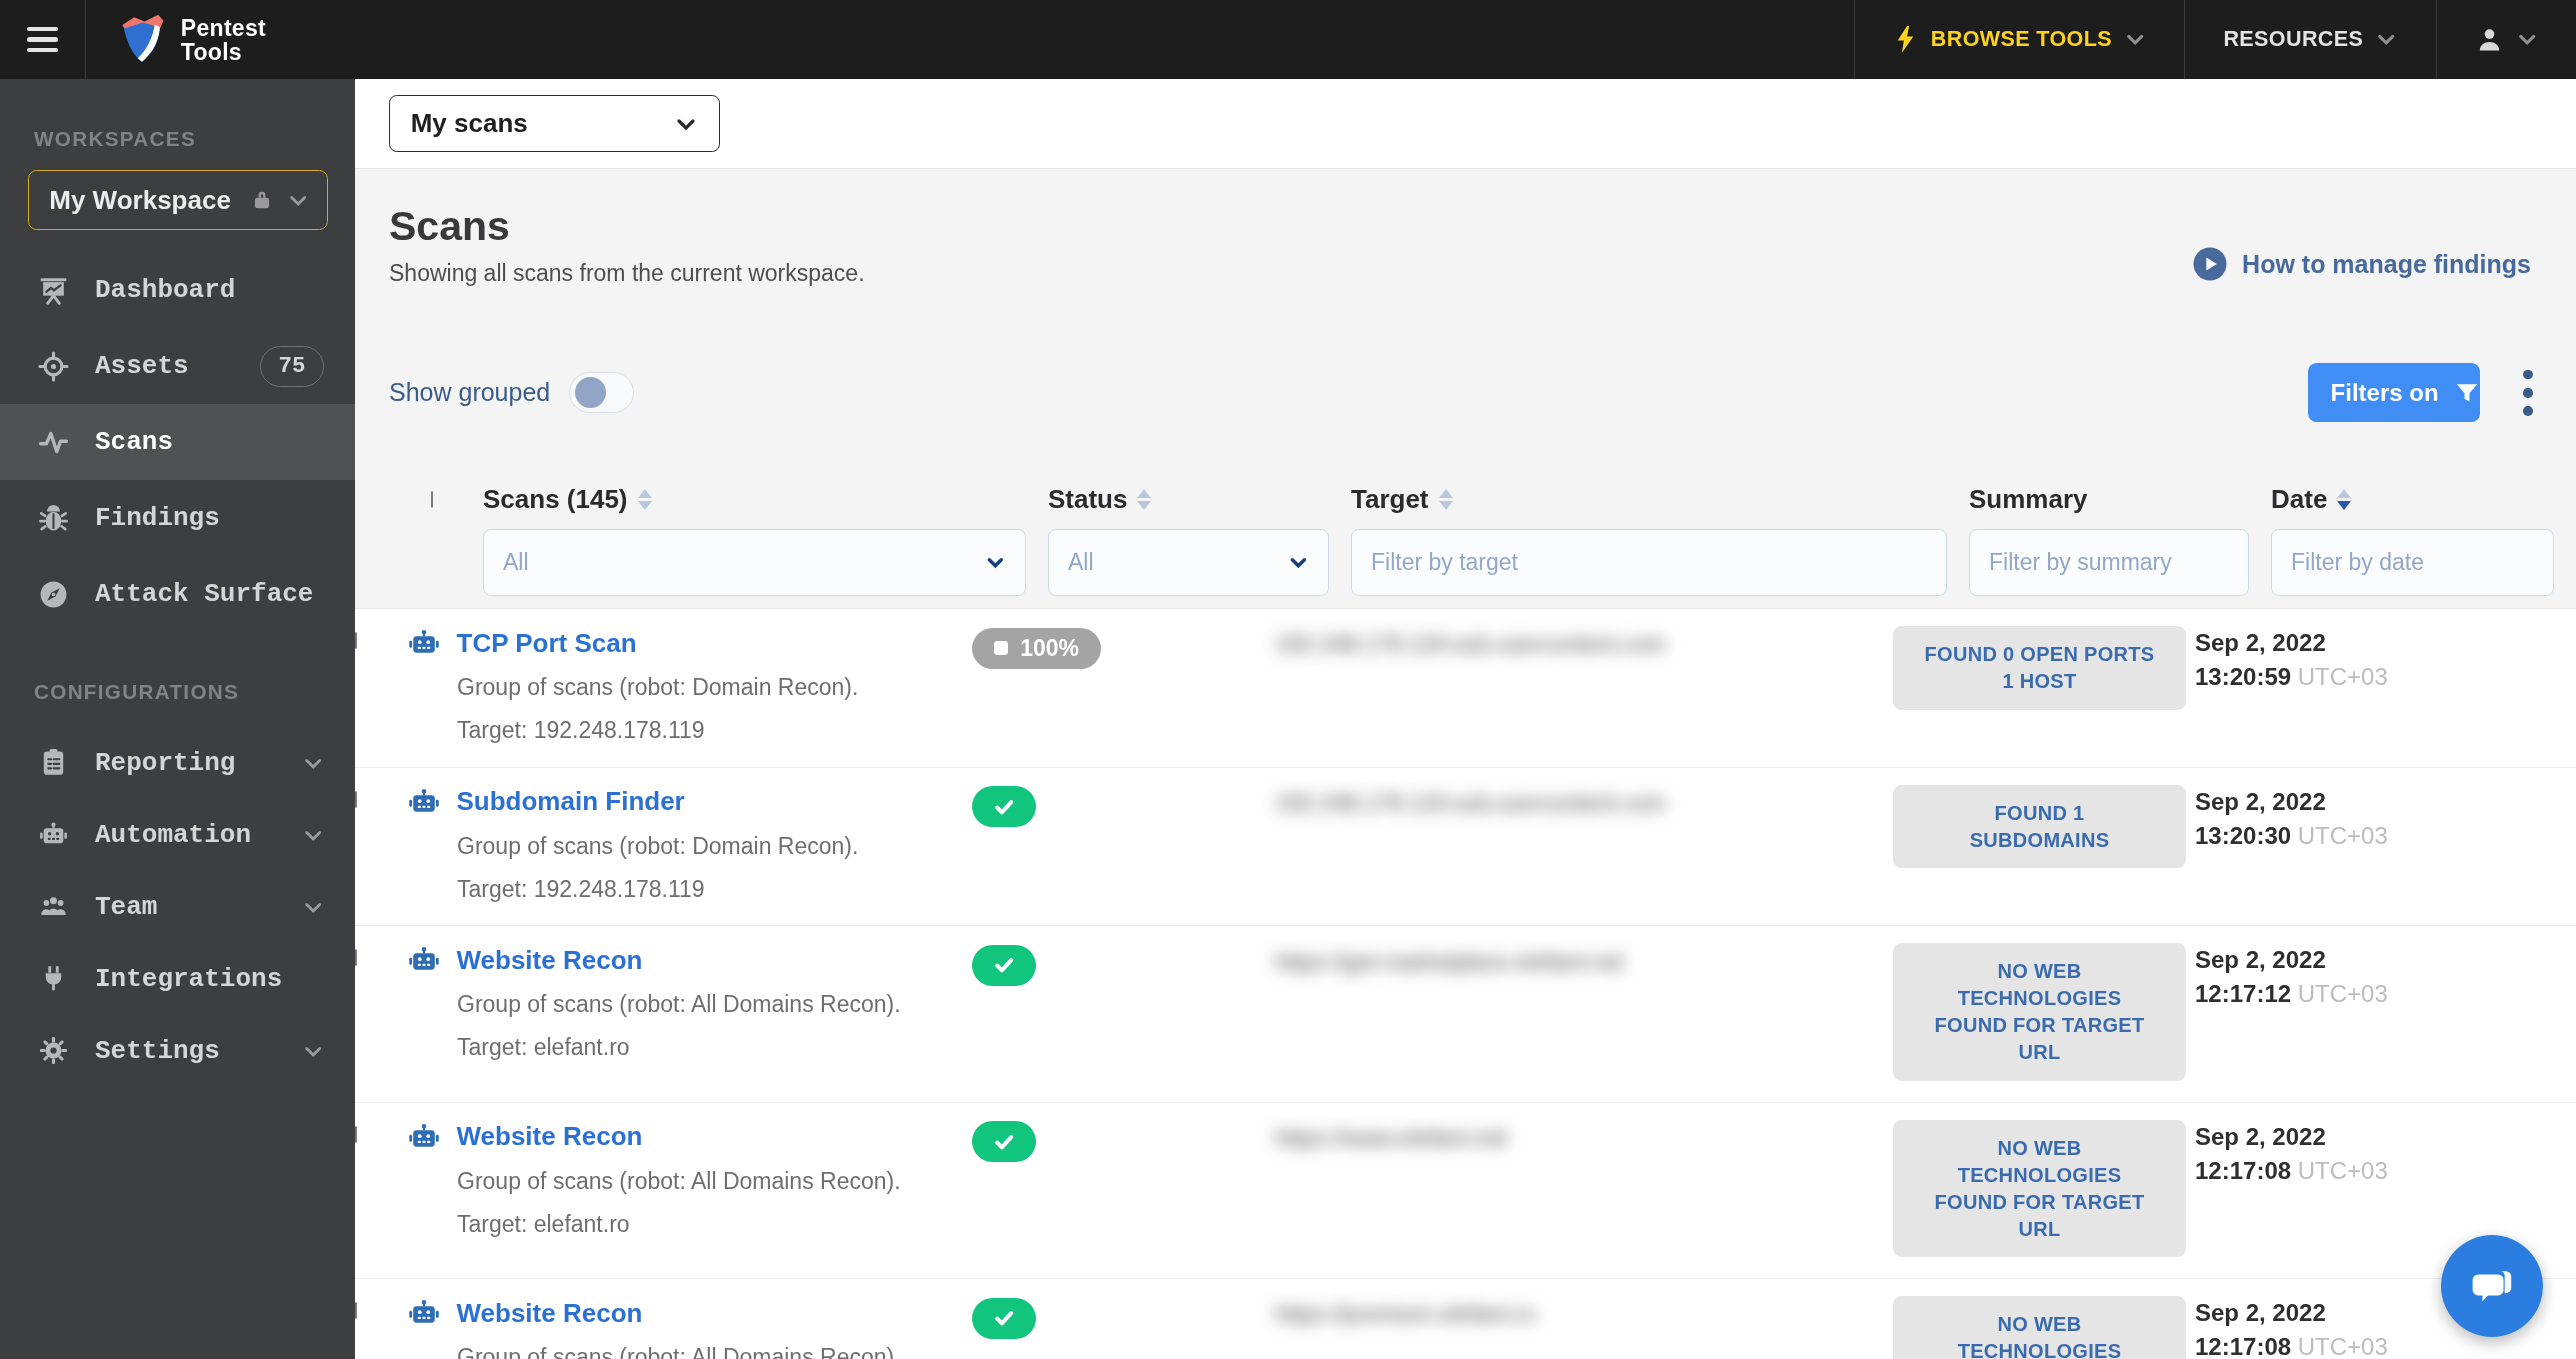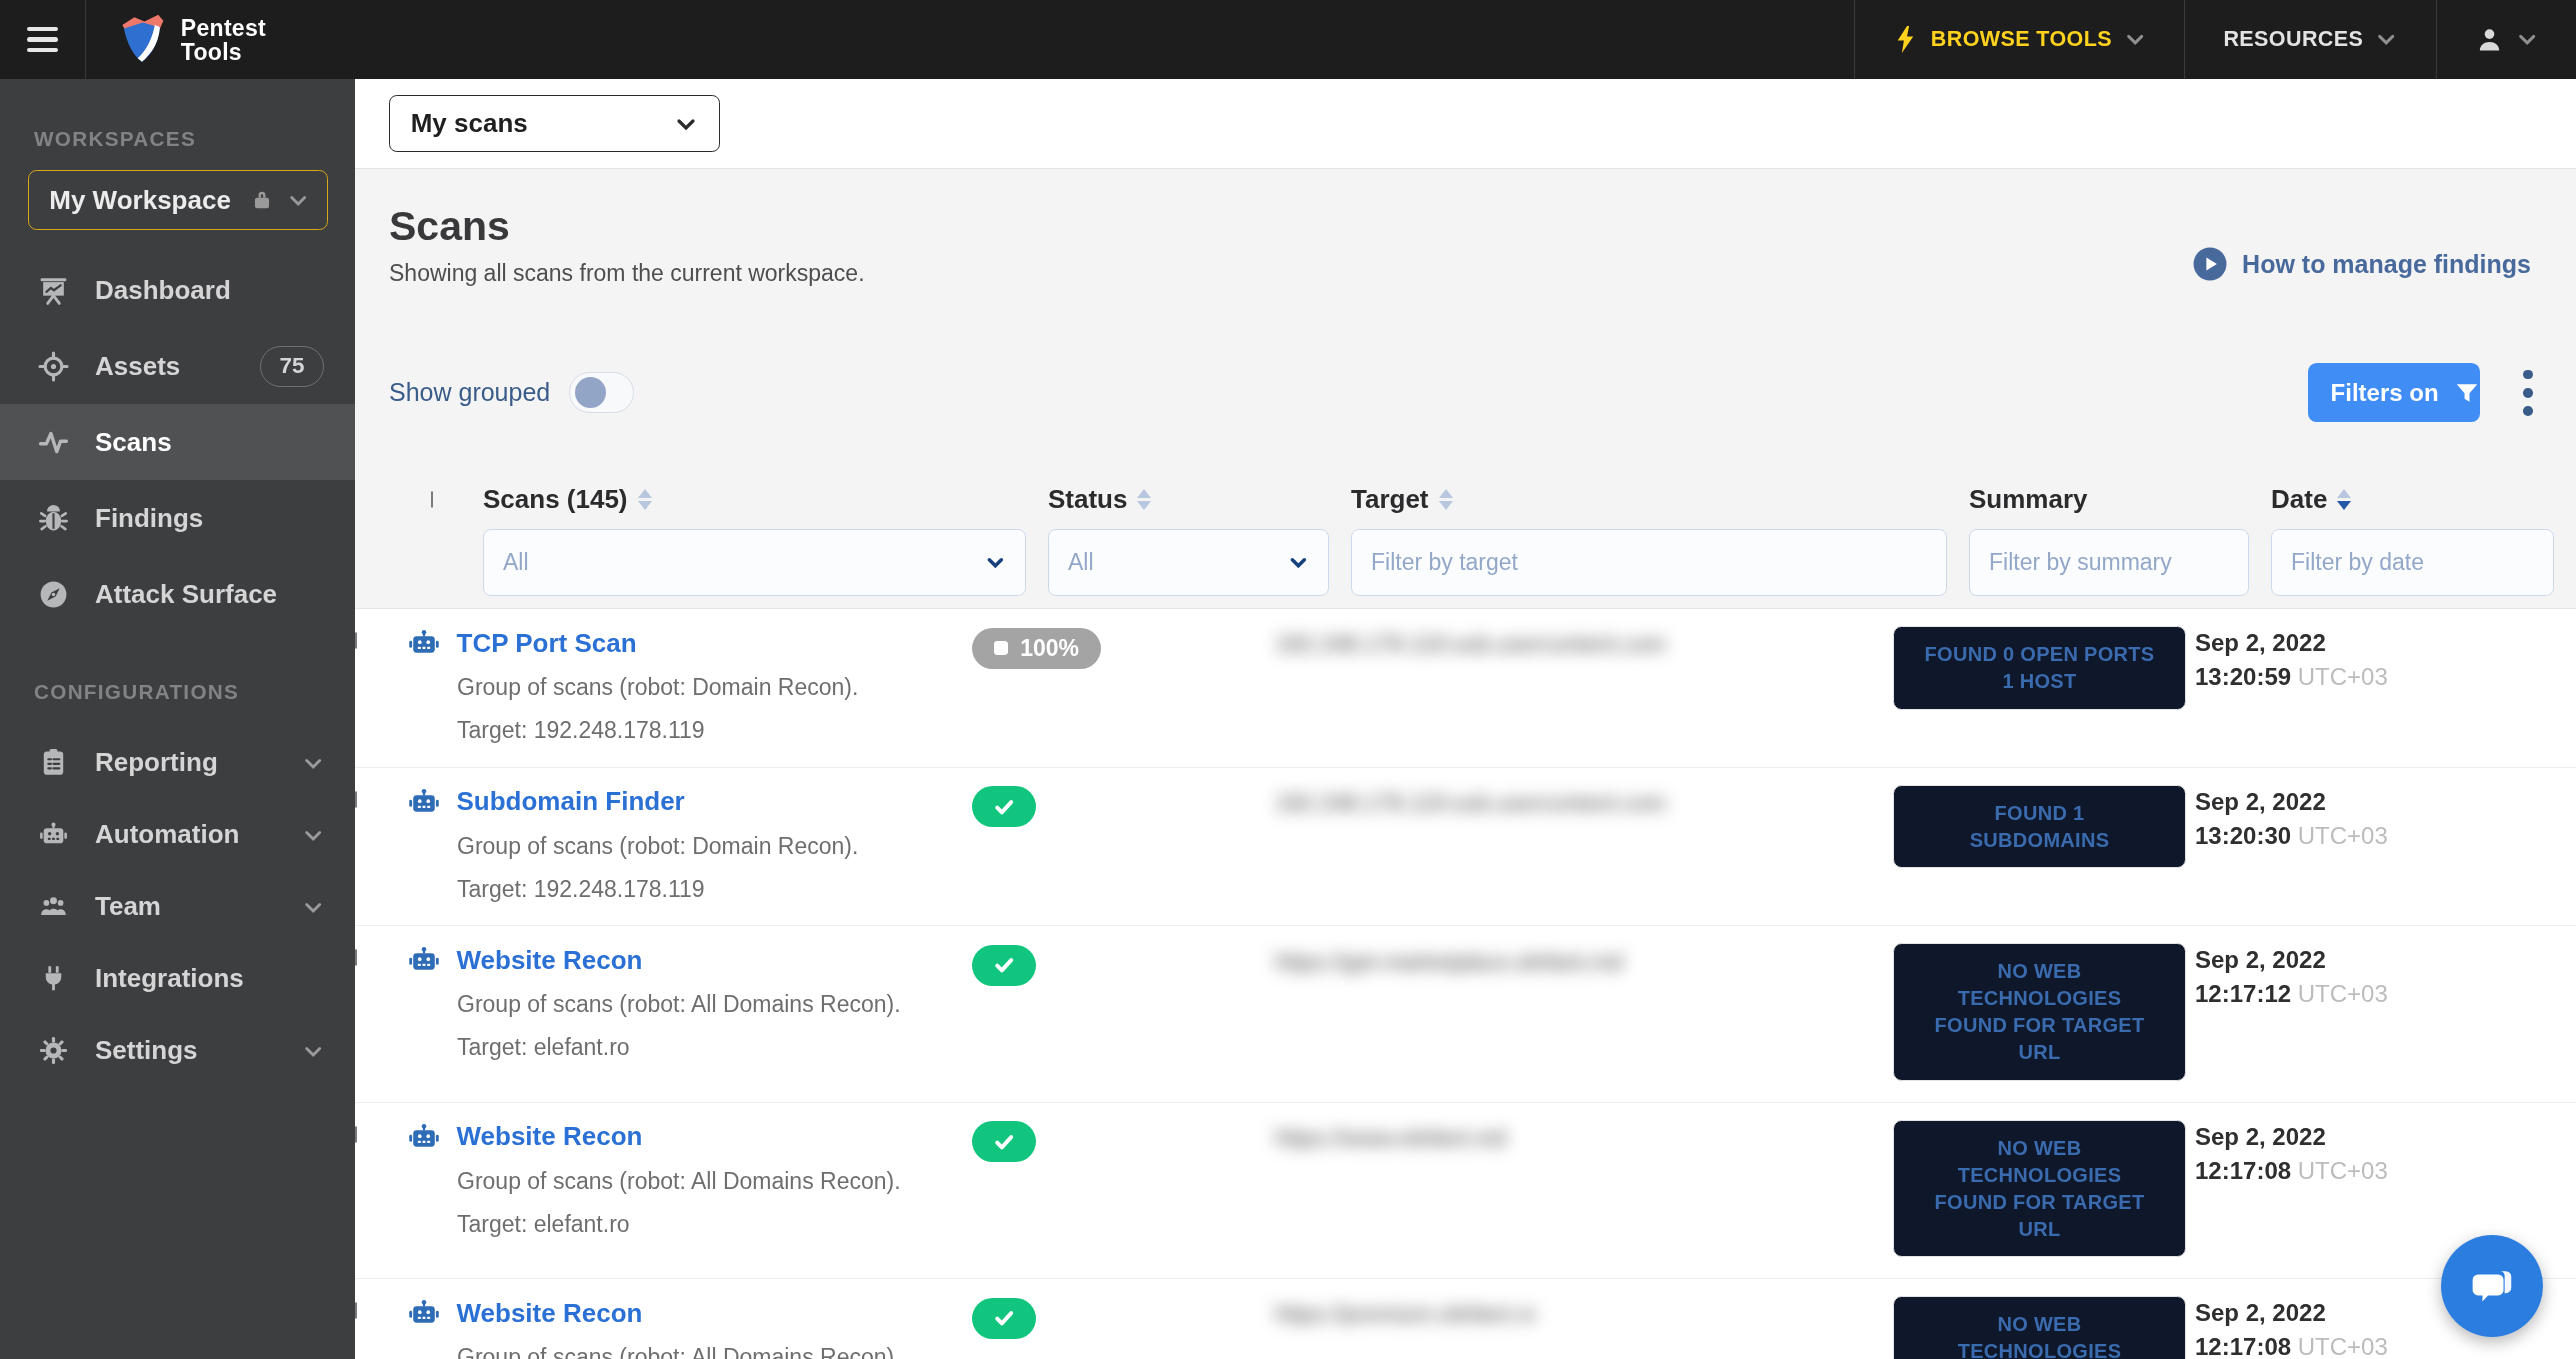--- a/index.html
+++ b/index.html
@@ -29,21 +29,21 @@
     background:#3d3e40; color:#d5d5d6; }
   .side-section-label { margin:48px 0 0 34px; font-size:20.7px; font-weight:bold;
     letter-spacing:1.3px; color:#828385; }
   .workspace-box { margin:19px 0 8.6px 27.6px; width:300px; height:60px; border:1.7px solid #d7a91c;
     border-radius:8.6px; display:flex; align-items:center; padding:0 17px 0 20.7px; cursor:pointer; }
   .workspace-box .ws-name { font-size:26px; font-weight:bold; color:#ececec; flex:1; }
   .ws-lock { width:26px; height:26px; color:#9a9a9b; margin-right:12px; }
   .ws-chev { width:22.4px; height:22.4px; color:#9a9a9b; }
   .nav { margin-top:22.4px; }
   .nav-item { height:76px; display:flex; align-items:center; padding:0 31px 0 38px;
-    cursor:pointer; }
+    cursor:pointer;font-family:Liberation Mono, monospace; }
   .nav-item.active { background:#505153; }
   .nav-item .nav-ico { width:31px; height:31px; color:#b6b7b9; margin-right:26px; flex:0 0 auto; }
   .nav-item .nav-label { font-size:26px; font-weight:bold; color:#d5d5d6; flex:1; }
   .nav-item.active .nav-label { color:#fff; }
   .nav-badge { display:none; align-items:center; justify-content:center; min-width:64px; height:41px;
     border:1.7px solid #707173; border-radius:860px; font-size:22.4px; font-weight:bold;
     color:#d5d5d6; padding:0 13.8px; }
   .nav-chevron { width:22.4px; height:22.4px; color:#9b9b9c; }
   .config-nav .nav-item { height:72px; }
 
@@ -111,21 +111,21 @@
   .name-cell .sub { margin:12px 0 0 50px; font-size:23px; color:#6e6e70; line-height:31px; }
   .status-pill { display:inline-flex; align-items:center; justify-content:center; gap:12px;
     height:41px; border-radius:20.7px; margin-top:1.7px; }
   .status-pill.stopped { background:#a4a4a4; padding:0 22.4px; }
   .status-pill.stopped .stop-sq { width:13.8px; height:13.8px; background:#fff; border-radius:3.4px; }
   .status-pill.stopped .pct { color:#fff; font-size:23px; font-weight:bold; }
   .status-pill.success { background:#12c57e; width:64px; }
   .check-ico { width:22.4px; height:22.4px; color:#fff; }
   .target-blur { font-size:23px; color:#4c4c4e; filter:blur(7.8px); padding-top:5.2px;
     white-space:nowrap; overflow:hidden; max-width:551px; }
-  .summary-badge { width:293px; background:#0f172a; border:1.7px solid #e4e4e6; border-radius:8.6px;
+  .summary-badge { width:293px; background:#e5e5e5; border:1.7px solid #e4e4e6; border-radius:8.6px;
     padding:13.8px 10.3px; text-align:center; }
   .summary-badge div { font-size:20px; font-weight:bold; color:#3a6bae; line-height:27px;
     letter-spacing:0.3px; }
   .date-cell { font-size:24px; color:#2f2f31; font-weight:bold; line-height:34px; }
   .date-cell .tz { color:#bcbcbe; font-weight:normal; }
 
   
   .chat-fab { position:absolute; right:33px; bottom:22.4px; width:102px; height:102px;
     border-radius:50%; background:#2b7de0; display:flex; align-items:center; justify-content:center;
     box-shadow:0 5.2px 15.5px rgba(0,0,0,.28); cursor:pointer; z-index:40; }

